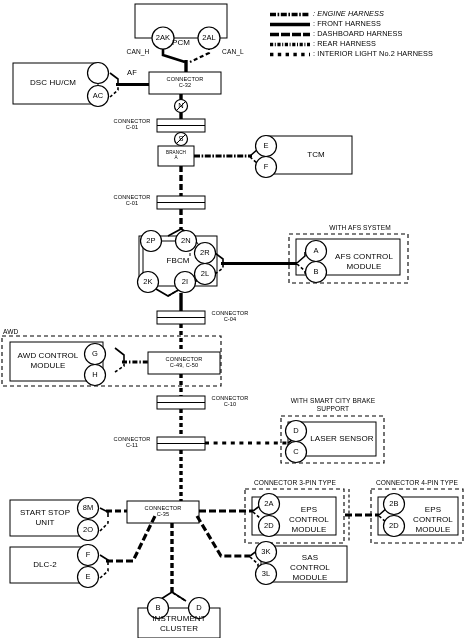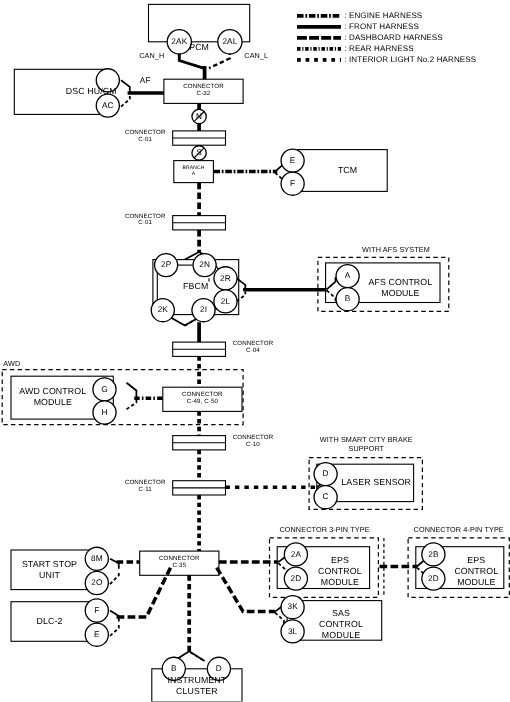--- a/index.html
+++ b/index.html
@@ -300,28 +300,28 @@
       <circle cx="266" cy="574" r="10.5"></circle>
       <circle cx="88" cy="508" r="10.5"></circle>
       <circle cx="88" cy="530" r="10.5"></circle>
       <circle cx="88" cy="555" r="10.5"></circle>
       <circle cx="88" cy="577" r="10.5"></circle>
       <circle cx="158" cy="608" r="10.5"></circle>
       <circle cx="199" cy="608" r="10.5"></circle>
     </g>
   </svg>
 
-  <div class="lbl lbl-legend" style="left:313px; top:10px; width:150px;">: ENGINE HARNESS</div>
+  <div class="lbl lbl-legend" style="left:313px; top:10px; width:150px;font-style:italic;">: ENGINE HARNESS</div>
   <div class="lbl lbl-legend" style="left:313px; top:20px; width:150px;">: FRONT HARNESS</div>
   <div class="lbl lbl-legend" style="left:313px; top:30px; width:150px;">: DASHBOARD HARNESS</div>
   <div class="lbl lbl-legend" style="left:313px; top:40px; width:150px;">: REAR HARNESS</div>
   <div class="lbl lbl-legend" style="left:313px; top:50px; width:155px;">: INTERIOR LIGHT No.2 HARNESS</div>
 
   <div class="lbl lbl-box" style="left:135px; top:10px; width:92px;margin-top:28px;">PCM</div>
-  <div class="lbl lbl-box" style="left:13px; top:78px; width:80px;margin-left:30px;">DSC HU/CM</div>
+  <div class="lbl lbl-box" style="left:13px; top:78px; width:80px;">DSC HU/CM</div>
   <div class="lbl lbl-box" style="left:280px; top:150px; width:72px;">TCM</div>
   <div class="lbl lbl-box" style="left:139px; top:256px; width:78px;">FBCM</div>
   <div class="lbl lbl-box" style="left:328px; top:252px; width:72px;">AFS CONTROL MODULE</div>
   <div class="lbl lbl-box" style="left:14px; top:351px; width:68px;">AWD CONTROL
 MODULE</div>
   <div class="lbl lbl-box" style="left:308px; top:434px; width:68px;">LASER SENSOR</div>
   <div class="lbl lbl-box" style="left:282px; top:505px; width:54px;">EPS CONTROL
 MODULE</div>
   <div class="lbl lbl-box" style="left:406px; top:505px; width:54px;">EPS CONTROL
 MODULE</div>

